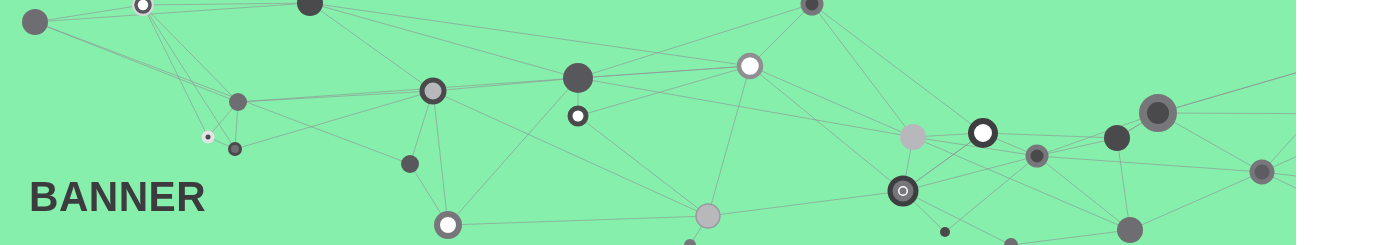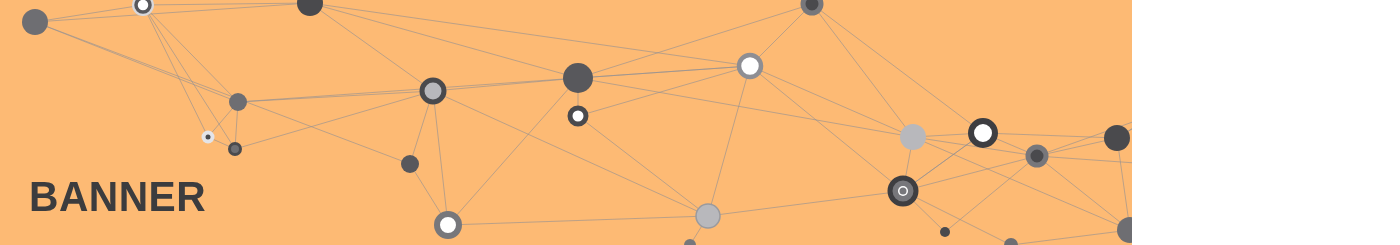--- a/index.html
+++ b/index.html
@@ -2,24 +2,24 @@
 <html><head>
 <meta charset="utf-8">
 <style>
   html, body {
     margin: 0;
     padding: 0;
     background: #ffffff;
   }
   #banner {
     position: relative;
-    width: 1132px;
+    width: 1296px;
     height: 245px;
     overflow: hidden;
-    background: #fdba74;
+    background: #86efac;
     font-family: "Liberation Sans", sans-serif;
   }
   #network-svg {
     position: absolute;
     top: 0;
     left: 0;
     width: 1400px;
     height: 245px;
     display: block;
   }

